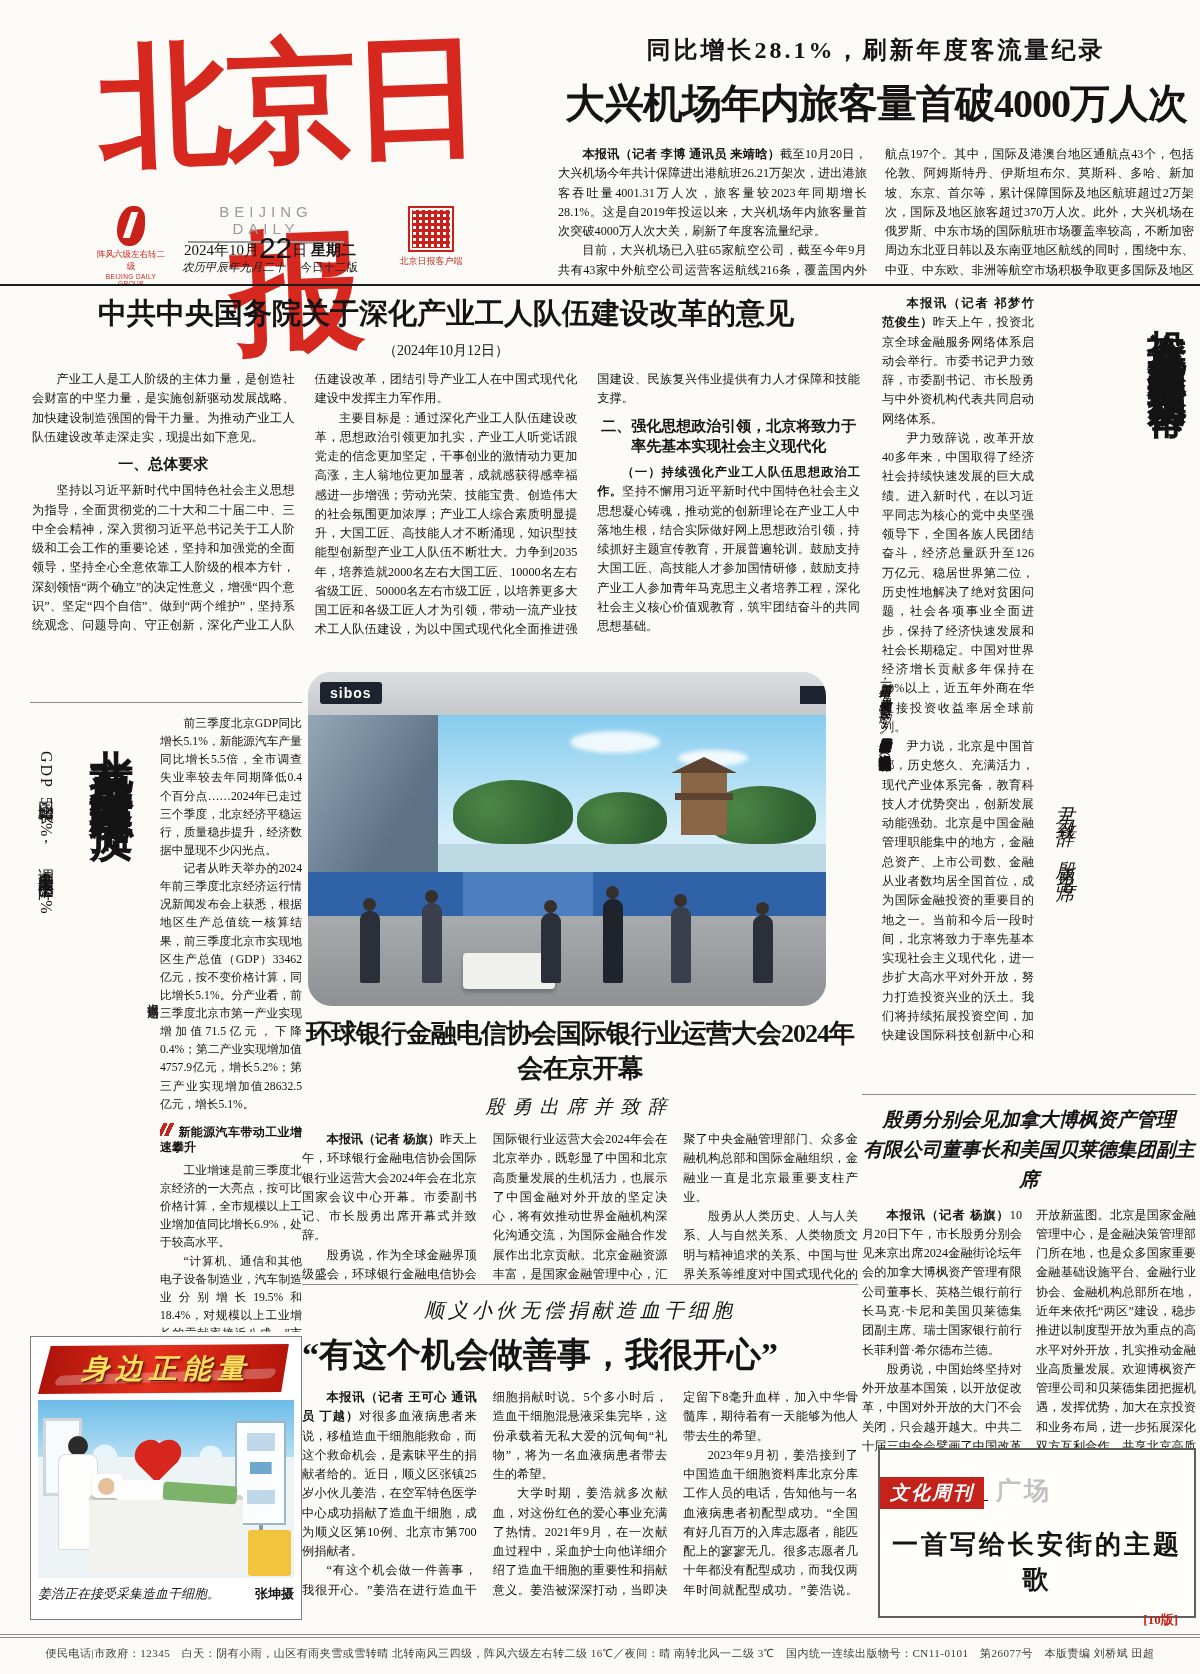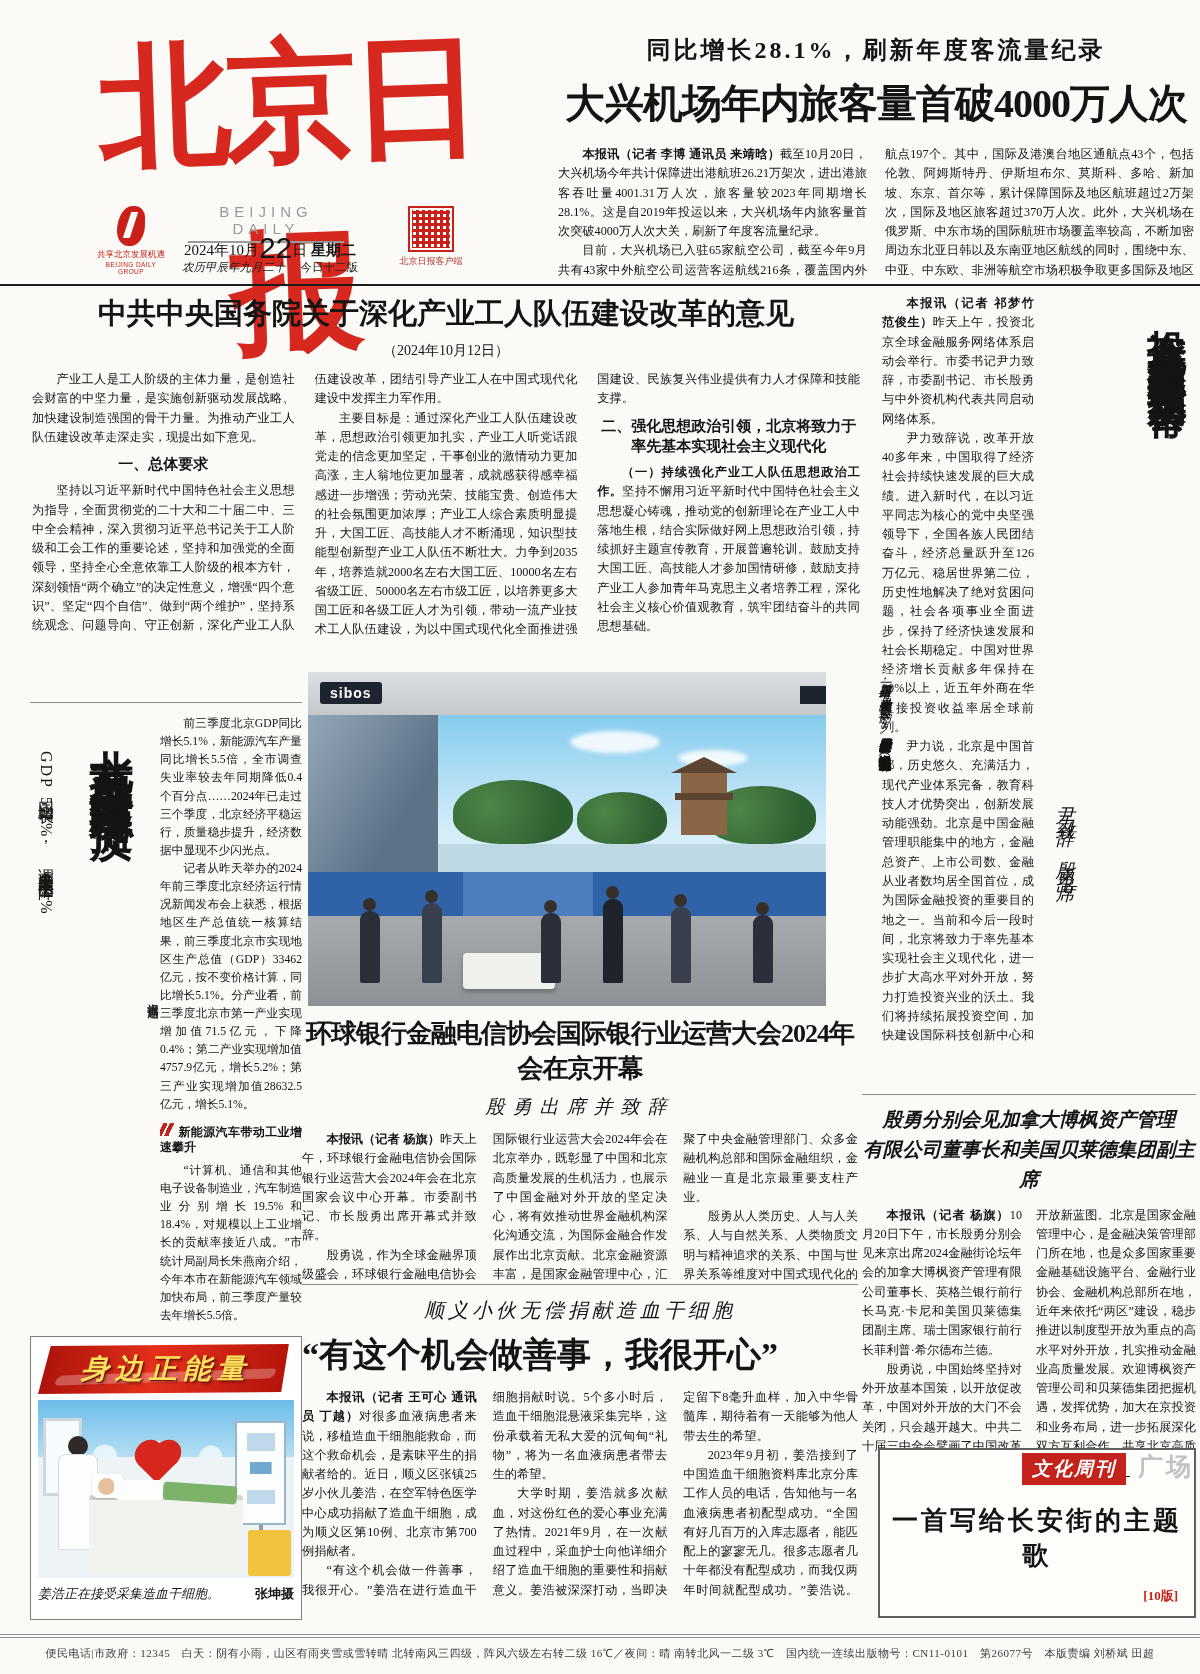--- a/index.html
+++ b/index.html
@@ -55,21 +55,21 @@
   .policy-headline{font-size:29px;font-weight:900;text-align:center;font-family:"Liberation Sans",sans-serif;letter-spacing:0;}
   .policy-dateline{font-size:14px;text-align:center;margin:8px 0 10px 0;}
   .policy-body{height:292px;column-count:3;column-gap:20px;}
   
   .launch-story{position:absolute;left:862px;top:294px;width:334px;height:752px;}
   .launch-body{position:absolute;left:20px;top:0;width:152px;height:748px;}
   .launch-subhead{position:absolute;right:118px;bottom:4px;height:250px;font-size:19px;letter-spacing:7px;color:#111;}
   .launch-headline{position:absolute;right:2px;top:4px;height:744px;font-size:39px;font-weight:900;
       letter-spacing:4px;font-family:"Liberation Sans",sans-serif;}
   
-  .conf-photo{position:absolute;left:308px;top:672px;width:518px;height:334px;background:#b9bec2;overflow:hidden;}
+  .conf-photo{position:absolute;left:308px;top:672px;width:518px;height:334px;background:#b9bec2;overflow:hidden;border-radius:24px;}
   .conf-ceiling{position:absolute;left:0;top:0;right:0;height:13%;background:linear-gradient(#dcdfe1,#c4c8cb);}
   .conf-mural{position:absolute;left:0;top:13%;right:0;height:47%;}
   .mural-office{position:absolute;left:0;top:0;width:25%;height:100%;background:linear-gradient(120deg,#93a7b8,#5d7285 70%);}
   .mural-sky{position:absolute;left:25%;top:0;right:0;height:100%;background:linear-gradient(#86ccee,#d6eef9 75%);}
   .cloud{position:absolute;background:#fff;border-radius:50%;filter:blur(2px);opacity:.85;}
   .cloud.c1{left:34%;top:10%;width:90px;height:22px;}
   .cloud.c2{left:62%;top:22%;width:70px;height:16px;}
   .tree{position:absolute;bottom:18%;width:120px;height:64px;border-radius:50% 50% 40% 40%;
       background:radial-gradient(circle at 30% 40%,#4c8747,#2e5f31 75%);}
   .tree.t1{left:28%;}
@@ -150,41 +150,41 @@
   .hp-blanket{position:absolute;left:48%;top:-16px;width:48%;height:18px;background:#7cb26a;border-radius:4px;transform:rotate(4deg);}
   .hp-machine{position:absolute;right:3%;top:12%;width:20%;height:58%;background:#fbfdfe;border:2px solid #9db6c6;box-sizing:border-box;
       background-image:linear-gradient(#bfd9ea 0 0),linear-gradient(#6ea8cc 0 0),linear-gradient(#bfd9ea 0 0);
       background-size:60% 18%,46% 12%,60% 14%;background-position:50% 12%,50% 44%,50% 78%;background-repeat:no-repeat;}
   .hp-pole{position:absolute;right:12%;top:70%;width:4px;height:26%;background:#8d9aa2;}
   .hp-cabinet{position:absolute;right:1%;bottom:1%;width:17%;height:26%;background:#f2c33d;border-radius:3px;}
   .pe-caption{display:flex;justify-content:space-between;margin-top:7px;font-size:13px;}
   .pe-caption .credit{font-weight:600;}
   
   .culture-box{position:absolute;left:878px;top:1448px;width:318px;height:170px;border:2px solid #5e5e5e;box-sizing:border-box;background:#fffefb;}
-  .cb-badges{margin-top:0;text-align:right;text-decoration:underline;}
+  .cb-badges{margin-top:24px;text-align:left;text-decoration:underline;}
   .cb-badge{display:inline-block;background:#c3231a;color:#fff;font-weight:700;font-size:19px;
       padding:3px 10px;letter-spacing:2px;font-style:italic;}
   .cb-suffix{display:inline-block;color:#c2c2c2;font-weight:700;font-size:25px;margin-left:8px;letter-spacing:3px;}
   .cb-headline{margin-top:18px;text-align:center;font-size:26px;font-weight:700;letter-spacing:3px;font-family:"Liberation Sans",sans-serif;}
   .cb-pageref{margin-top:14px;text-align:right;padding-right:16px;font-size:13px;font-weight:700;color:#c3231a;}
   
   .footer{position:absolute;left:0;top:1634px;width:1200px;border-top:4px double #8c8c8c;}
   .footer-text{margin-top:8px;text-align:center;font-size:11px;color:#3c3c3c;letter-spacing:.5px;}
 </style>
 </head>
 <body>
 
 <div class="page">
 
   <header class="masthead">
     <div class="brand-title">北京日报</div>
     <div class="brand-en">BEIJING DAILY</div>
     <div class="group-logo">
       <span class="group-glyph"></span>
-      <span class="group-name">共享北京发展机遇</span>
+      <span class="group-name">阵风六级左右转二级</span>
       <span class="group-name-en">BEIJING DAILY GROUP</span>
     </div>
     <div class="date-line">
       <span>2024年10月</span><span class="day">22</span><span>日</span>
       <b>星期二</b>
     </div>
     <div class="lunar-line">
       <span class="kai">农历甲辰年九月二十</span>
       <span>今日十二版</span>
     </div>
@@ -271,20 +271,21 @@
   </section>
 
   <aside class="economy-story">
     <div class="eco-deck v">GDP同比增长5.1%，调查失业率同比下降0.4%</div>
     <h1 class="eco-headline v" style="margin:0;">北京前三季度经济稳中提质</h1>
     <div class="eco-byline v">本报记者 赵语涵</div>
     <div class="eco-body body-text">
         <p class="para">前三季度北京GDP同比增长5.1%，新能源汽车产量同比增长5.5倍，全市调查失业率较去年同期降低0.4个百分点……2024年已走过三个季度，北京经济平稳运行，质量稳步提升，经济数据中显现不少闪光点。</p>
         <p class="para">记者从昨天举办的2024年前三季度北京经济运行情况新闻发布会上获悉，根据地区生产总值统一核算结果，前三季度北京市实现地区生产总值（GDP）33462亿元，按不变价格计算，同比增长5.1%。分产业看，前三季度北京市第一产业实现增加值71.5亿元，下降0.4%；第二产业实现增加值4757.9亿元，增长5.2%；第三产业实现增加值28632.5亿元，增长5.1%。</p>
         <p class="sub">新能源汽车带动工业增速攀升</p>
+        <p class="para">工业增速是前三季度北京经济的一大亮点，按可比价格计算，全市规模以上工业增加值同比增长6.9%，处于较高水平。</p>
         <p class="para">“计算机、通信和其他电子设备制造业，汽车制造业分别增长19.5%和18.4%，对规模以上工业增长的贡献率接近八成。”市统计局副局长朱燕南介绍，今年本市在新能源汽车领域加快布局，前三季度产量较去年增长5.5倍。</p>
       </div>
   </aside>
 
   <section class="donation-story">
     <div class="donation-kicker kai">顺义小伙无偿捐献造血干细胞</div>
     <h1 class="donation-headline" style="margin:8px 0 10px 0;">“有这个机会做善事，我很开心”</h1>
     <div class="donation-body body-text">
         <p class="lead"><b>本报讯（记者 王可心 通讯员 丁越）</b>对很多血液病患者来说，移植造血干细胞能救命，而这个救命机会，是素昧平生的捐献者给的。近日，顺义区张镇25岁小伙儿姜浩，在空军特色医学中心成功捐献了造血干细胞，成为顺义区第10例、北京市第700例捐献者。</p>
         <p class="para">“有这个机会做一件善事，我很开心。”姜浩在进行造血干细胞捐献时说。5个多小时后，造血干细胞混悬液采集完毕，这份承载着无私大爱的沉甸甸“礼物”，将为一名血液病患者带去生的希望。</p>

